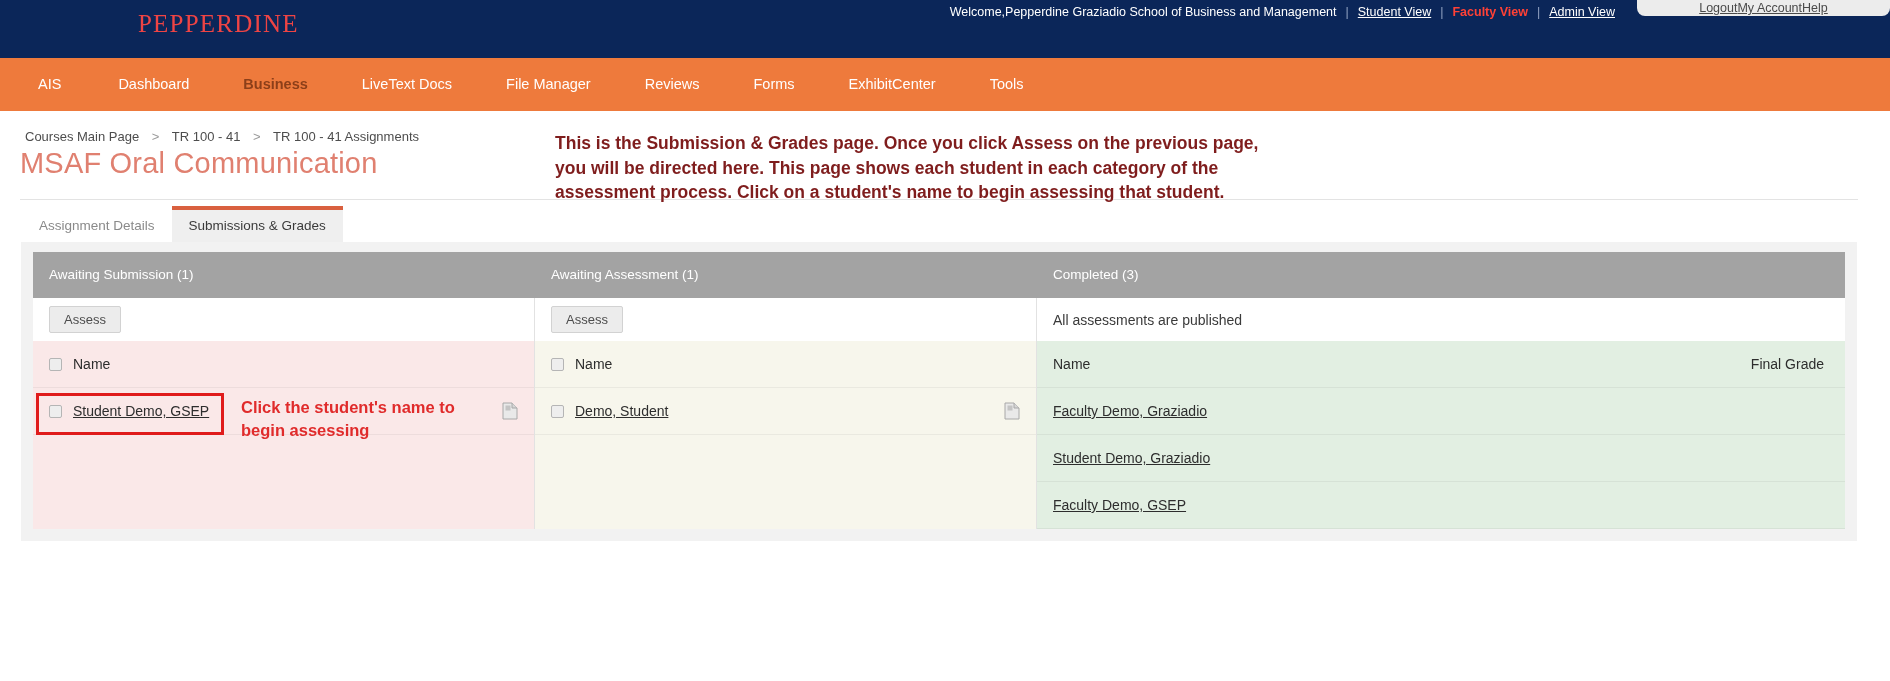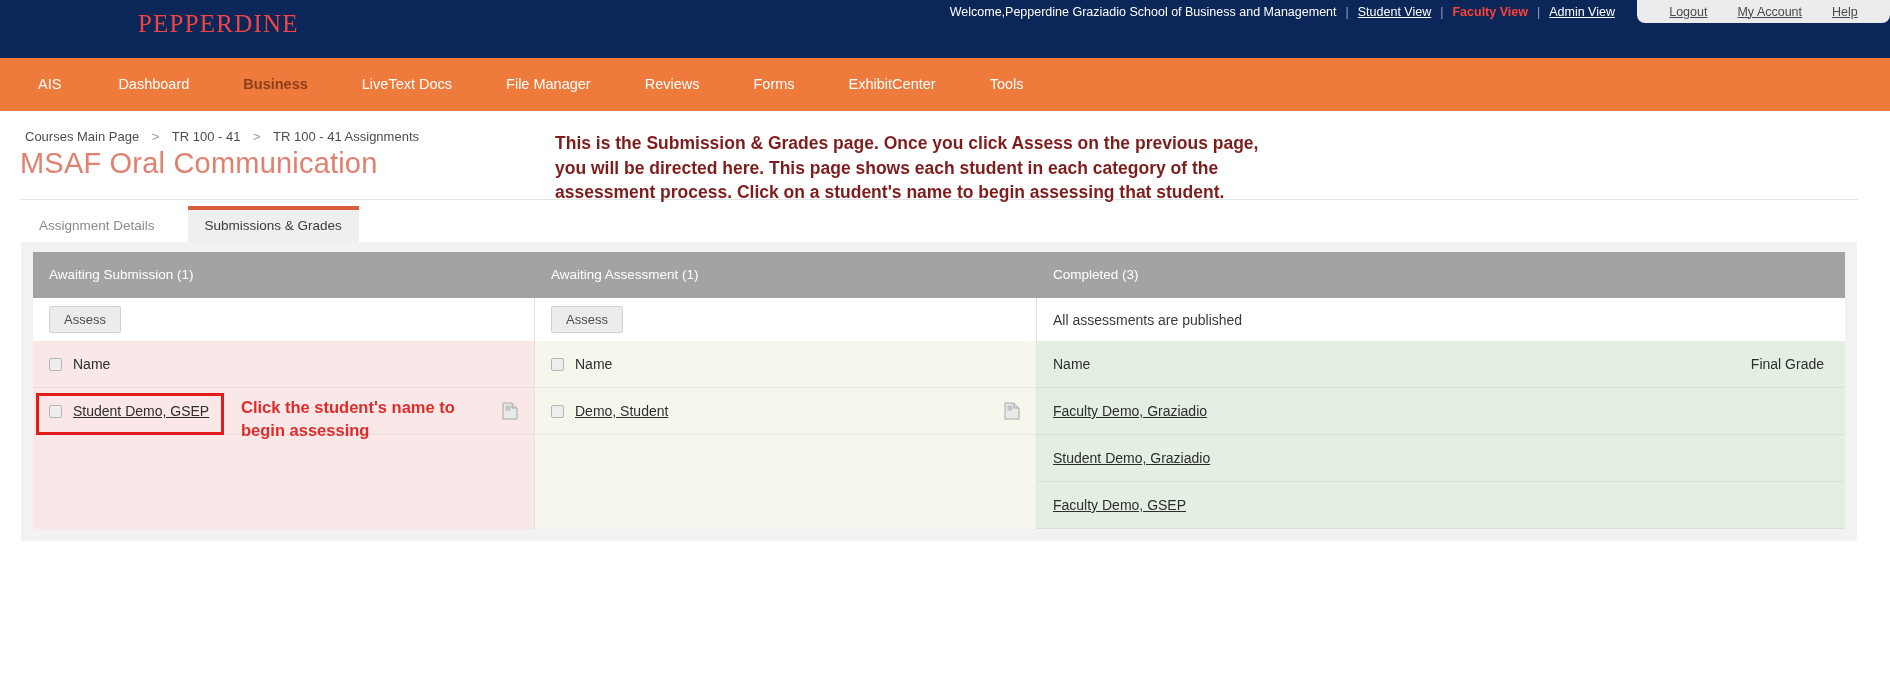--- a/index.html
+++ b/index.html
@@ -45,28 +45,27 @@
     font-size: 12.5px;
   }
   .viewlink.active {
     color: #ff4136;
     font-weight: bold;
     text-decoration: none;
   }
   .utilbox {
     position: absolute;
     right: 0px; top: 0px;
-    width: 253px; height: 23px;
+    width: 253px; height: 16px;
     background: #ececec;
     border-bottom-left-radius: 8px;
     border-bottom-right-radius: 8px;
     display: flex;
     align-items: center;
     justify-content: center;
-    gap: 30px;
   }
   .utilbox a {
     color: #4a4a4a;
     font-size: 12.5px;
     text-decoration: underline;
   }
 
   
   .navbar {
     height: 53px;
@@ -152,21 +151,20 @@
     font-size: 13.5px;
     padding: 10px 17px 11px 17px;
     color: #8a8a8a;
     white-space: nowrap;
   }
   .tab.active {
     background: #efefef;
     color: #3b3b3b;
     border-top: 4px solid #d9603f;
     padding-top: 8px;
-    margin-left: 16px;
   }
 
   
   .table-wrap {
     position: absolute;
     left: 21px; top: 131px;
     width: 1836px;
     background: #f2f2f2;
     padding: 10px 12px 12px 12px;
   }

